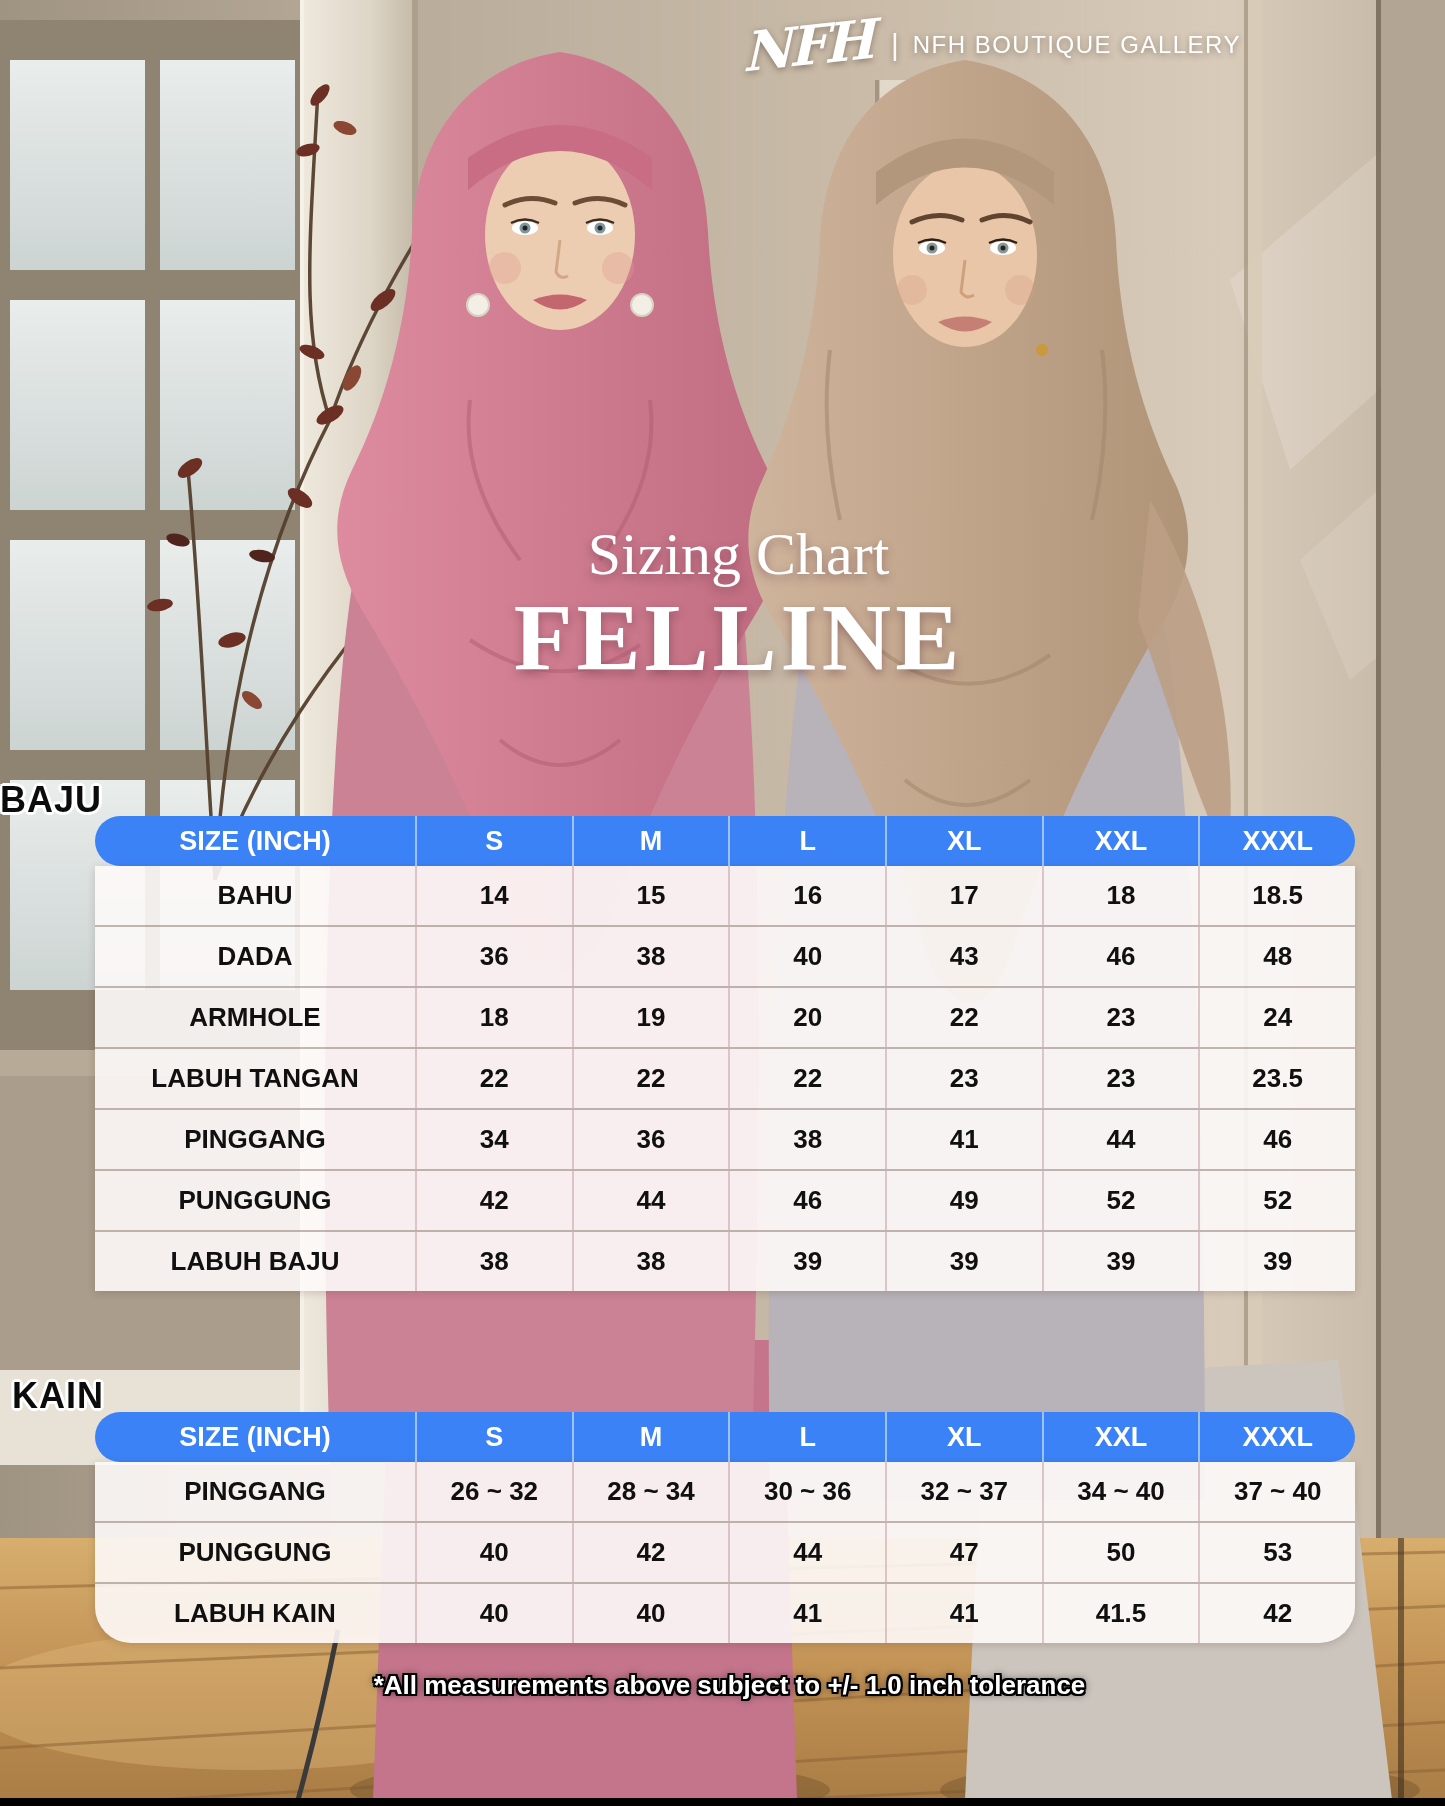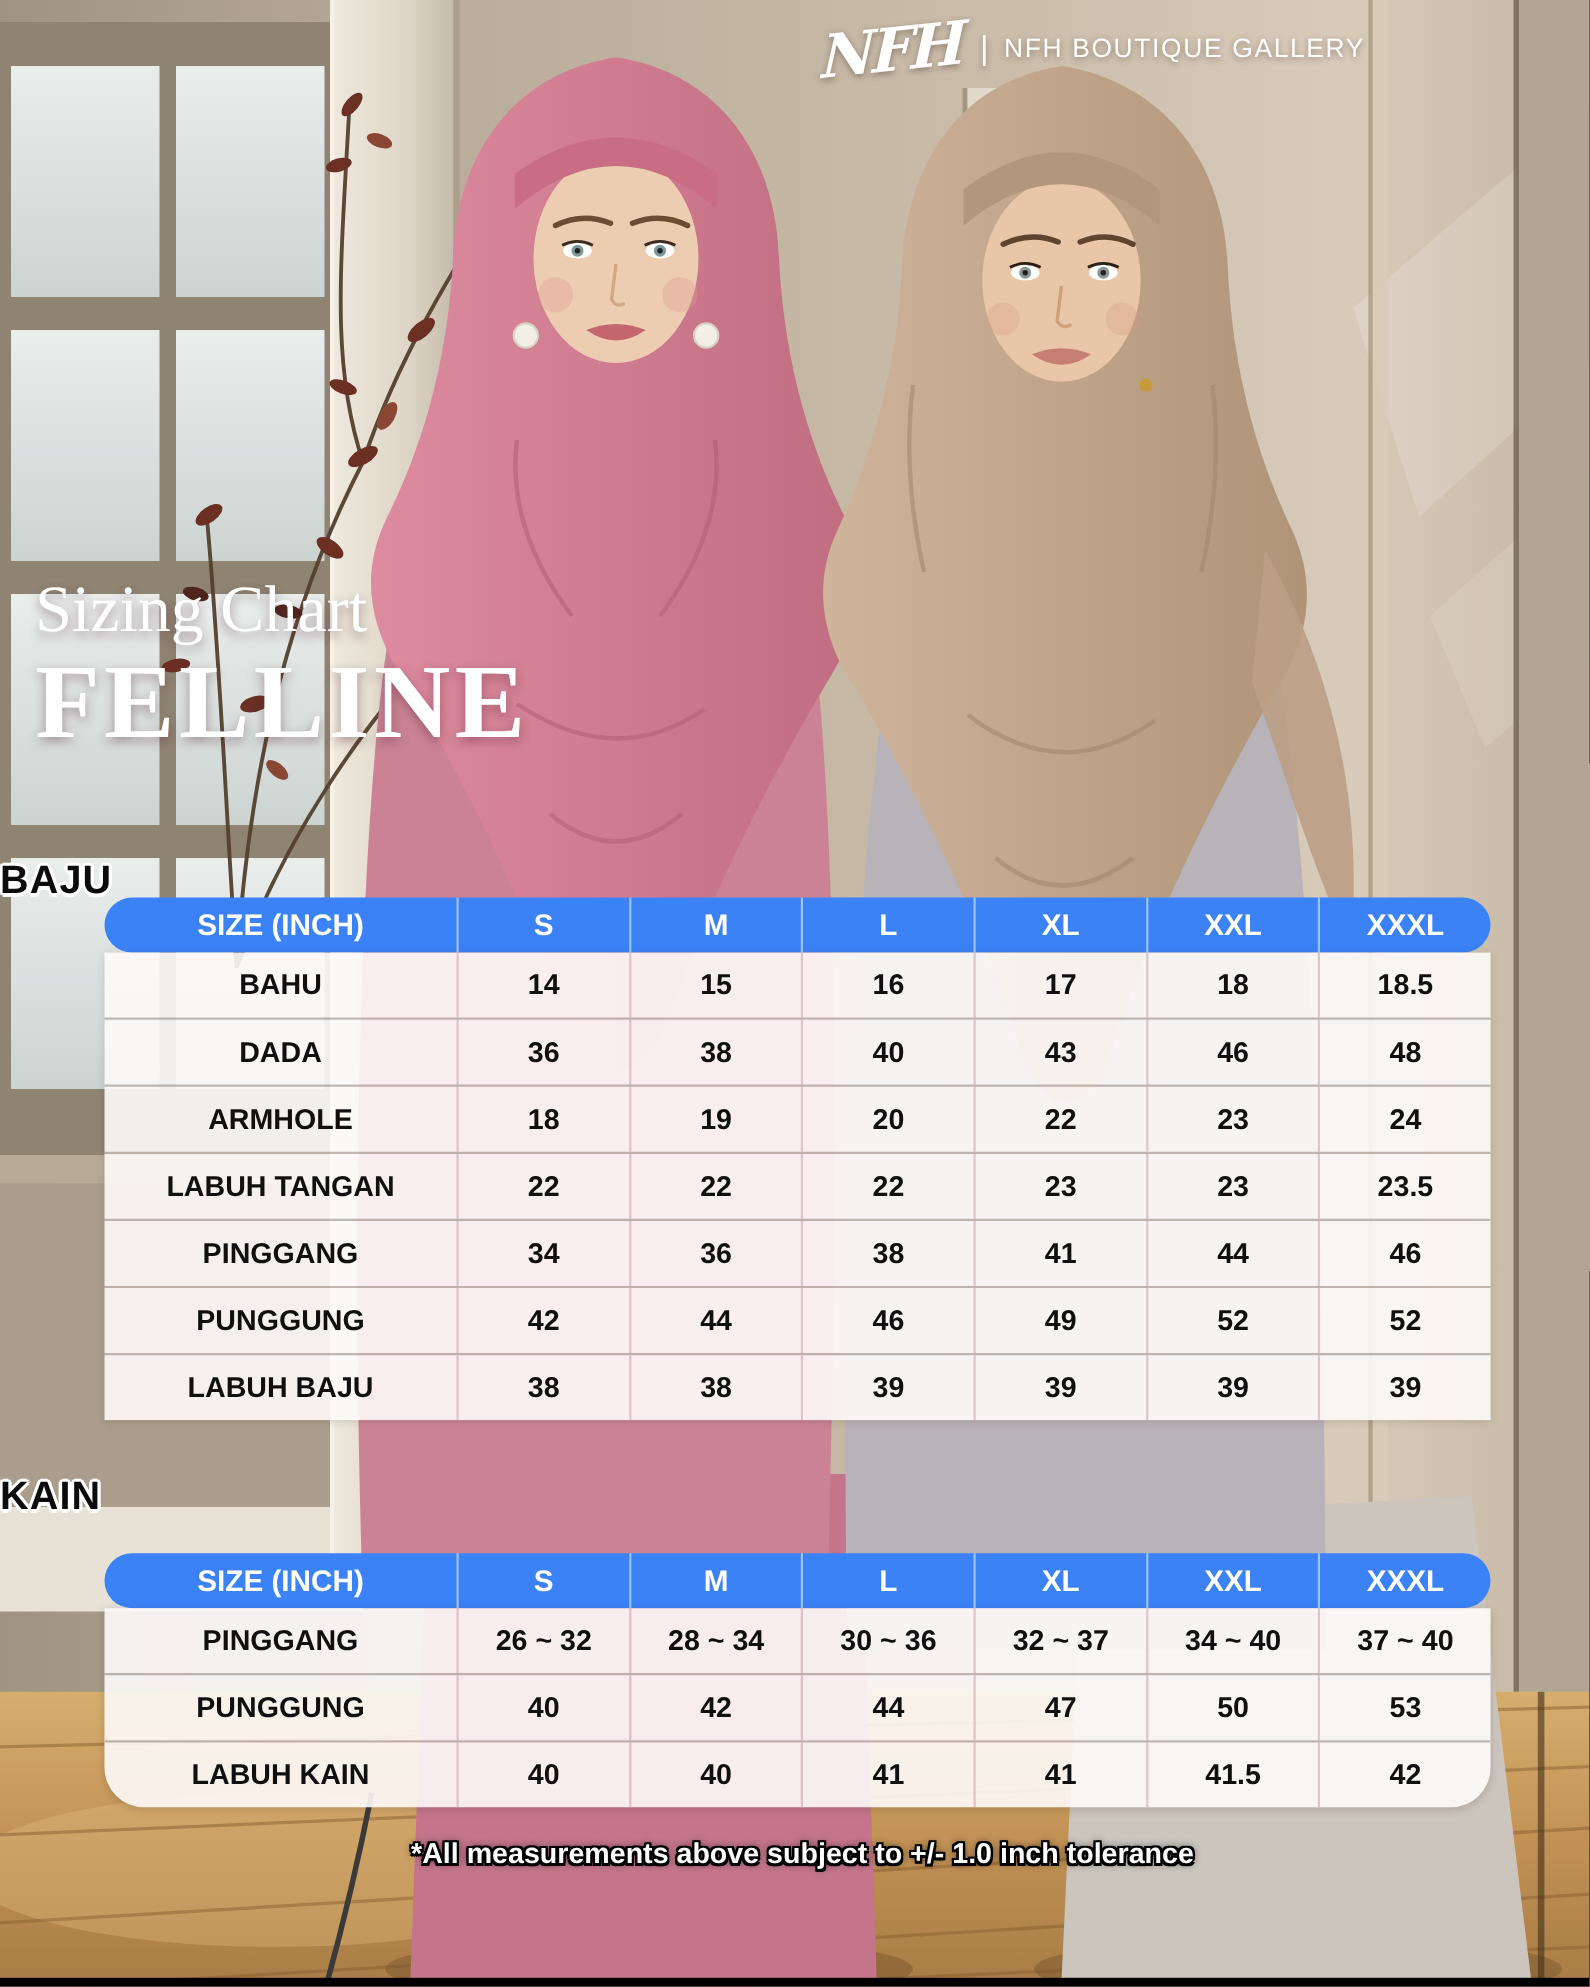--- a/index.html
+++ b/index.html
@@ -9,32 +9,32 @@
 
   
   .brand{position:absolute;top:18px;right:204px;display:flex;align-items:center;gap:14px;
          color:#fff;text-shadow:0 2px 6px rgba(60,40,30,.45);}
   .monogram{font-family:"DejaVu Serif",serif;font-style:italic;font-weight:700;font-size:54px;
             line-height:1;transform:rotate(-6deg) skewX(-8deg);letter-spacing:-3px;}
   .brand-divider{font-size:30px;font-weight:400;opacity:.95;}
   .brand-name{font-size:24px;font-weight:400;letter-spacing:1.5px;}
 
   
-  .hero{position:absolute;left:0;right:0;top:524px;text-align:left;color:#fff;
+  .hero{position:absolute;left:0;right:0;top:524px;text-align:center;color:#fff;
         text-shadow:0 4px 10px rgba(90,45,55,.45);padding-left:32px;}
   .subtitle{font-family:"Liberation Serif",serif;font-size:60px;line-height:1;}
   .title{font-family:"Liberation Serif",serif;font-weight:700;font-size:96px;line-height:1;
          letter-spacing:4px;margin-top:6px;}
 
   
   .sec-heading{position:absolute;left:0;right:0;text-align:left;font-weight:800;font-size:36px;
         line-height:1;color:#0c0c0c;letter-spacing:1px;
         text-shadow:3px 0 0 #fff,-3px 0 0 #fff,0 3px 0 #fff,0 -3px 0 #fff,
                     2px 2px 0 #fff,-2px 2px 0 #fff,2px -2px 0 #fff,-2px -2px 0 #fff;}
-  .h-baju{top:752px;} .h-kain{top:1312px;}
+  .h-baju{top:752px;} .h-kain{top:1348px;margin-left:12px;}
 
   
   .size-table{position:absolute;left:95px;width:1260px;}
   .tbl-baju{top:816px;} .tbl-kain{top:1412px;}
   .t-head,.t-row{display:grid;grid-template-columns:320px repeat(6,1fr);}
   .t-head{height:50px;background:#3b82f6;border-radius:26px;color:#fff;}
   .t-head>div{display:flex;align-items:center;justify-content:center;
               font-weight:700;font-size:27px;}
   .t-head>div+div{border-left:2px solid rgba(255,255,255,.5);}
   .t-body{background:rgba(253,249,248,.9);box-shadow:0 2px 8px rgba(70,50,40,.2);}

